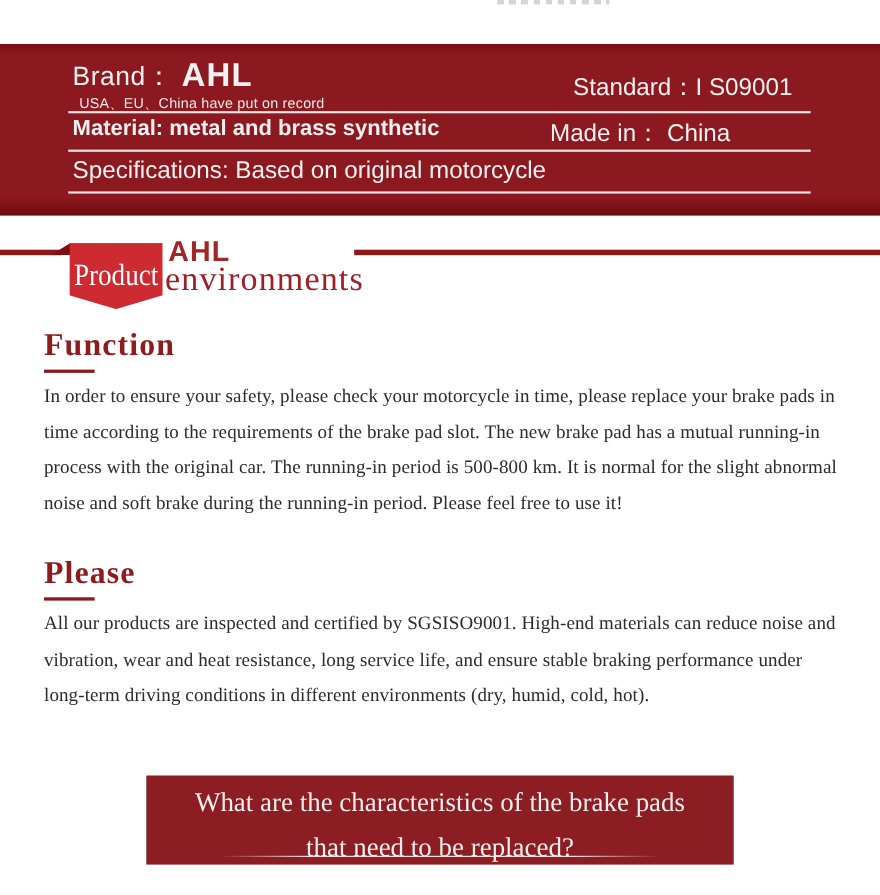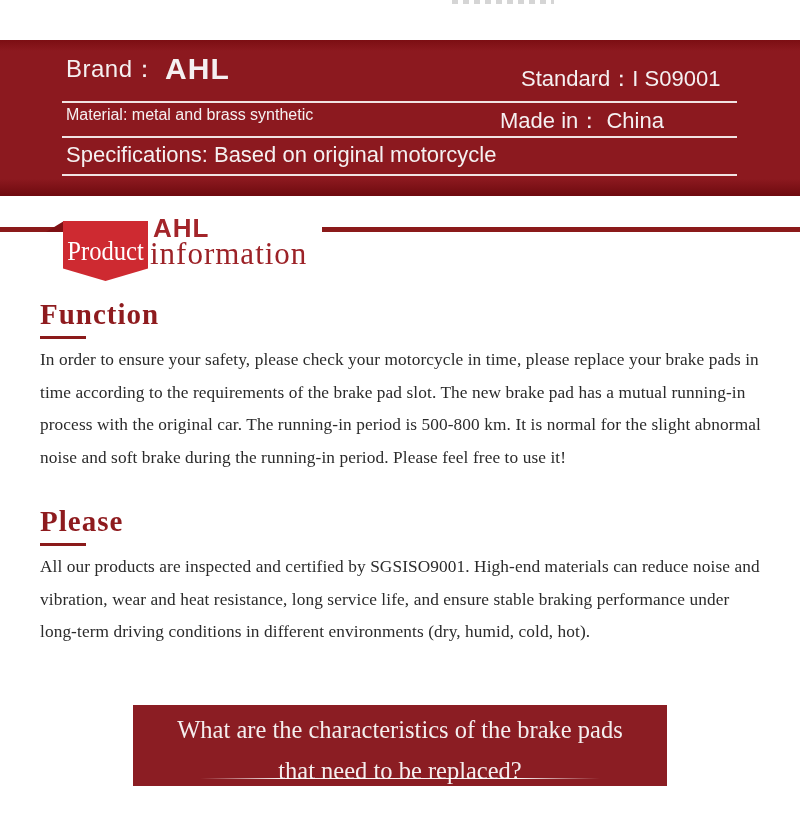--- a/index.html
+++ b/index.html
@@ -20,21 +20,21 @@
   .spec-banner{
     position:absolute;left:0;top:40px;width:800px;height:156px;
     background:linear-gradient(180deg,#7c0e13 0%,#8c191f 7%,#8c191f 89%,#6e0a0f 100%);
     color:#f5f0f1;
   }
   .brand-row{position:absolute;left:66px;top:12px;display:flex;align-items:center;gap:8px;}
   .brand-label{font-size:24px;letter-spacing:.5px;}
   .brand-value{font-size:30px;font-weight:bold;letter-spacing:1px;}
   .brand-note{position:absolute;left:72px;top:45px;font-size:13px;letter-spacing:.2px;color:#f0e9ea;}
   .standard{position:absolute;left:500px;top:24px;font-size:22px;margin-left:21px;}
-  .material{position:absolute;left:66px;top:66px;font-size:16px;}
+  .material{position:absolute;left:66px;top:66px;font-size:20px;font-weight:bold;}
   .made-in{position:absolute;left:500px;top:66px;font-size:22px;}
   .specs{position:absolute;left:66px;top:102px;font-size:22px;}
   .sep{position:absolute;left:62px;width:675px;height:2px;background:rgba(255,255,255,.88);}
   .sep1{top:61px;} .sep2{top:96px;} .sep3{top:134px;}
 
   
   .deco-line{position:absolute;height:5px;background:#8b1a1a;}
   .deco-line-left{left:0;top:227px;width:56px;}
   .deco-line-right{left:322px;top:227px;width:478px;}
   .ribbon-fold{
@@ -97,37 +97,38 @@
 
 <div class="page">
 
   <div class="top-remnant"></div>
 
   <div class="spec-banner">
     <div class="brand-row">
       <span class="brand-label">Brand：</span>
       <span class="brand-value">AHL</span>
     </div>
+    <div class="brand-note">USA、EU、China have put on record</div>
     <div class="standard">Standard：I S09001</div>
     <div class="sep sep1"></div>
     <div class="material">Material: metal and brass synthetic</div>
     <div class="made-in">Made in： China</div>
     <div class="sep sep2"></div>
     <div class="specs">Specifications: Based on original motorcycle</div>
     <div class="sep sep3"></div>
   </div>
 
   <div class="deco-line deco-line-left"></div>
   <div class="deco-line deco-line-right"></div>
   <div class="ribbon-fold"></div>
   <div class="ribbon-badge">
     <span class="ribbon-badge-text">Product</span>
   </div>
   <div class="hdr-brand">AHL</div>
-  <div class="hdr-title">information</div>
+  <div class="hdr-title">environments</div>
 
   <div class="sec-heading function-heading">Function</div>
   <div class="sec-underline function-underline"></div>
   <div class="sec-body function-body">In order to ensure your safety, please check your motorcycle in time, please replace your brake pads in time according to the requirements of the brake pad slot. The new brake pad has a mutual running-in process with the original car. The running-in period is 500-800 km. It is normal for the slight abnormal noise and soft brake during the running-in period. Please feel free to use it!</div>
 
   <div class="sec-heading feature-heading">Please</div>
   <div class="sec-underline feature-underline"></div>
   <div class="sec-body feature-body">All our products are inspected and certified by SGSISO9001. High-end materials can reduce noise and vibration, wear and heat resistance, long service life, and ensure stable braking performance under long-term driving conditions in different environments (dry, humid, cold, hot).</div>
 
   <div class="question-banner">

